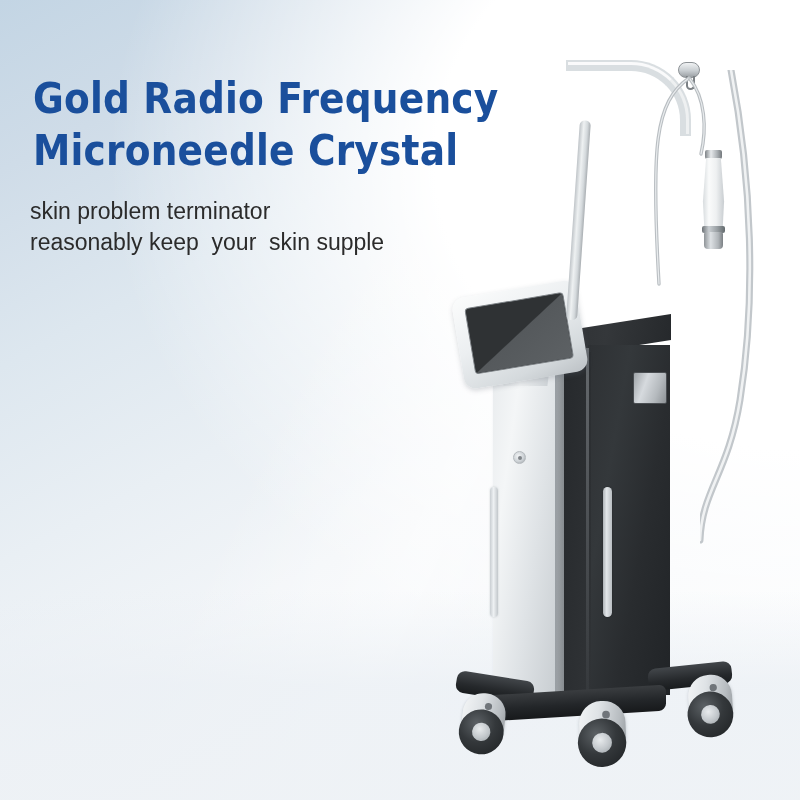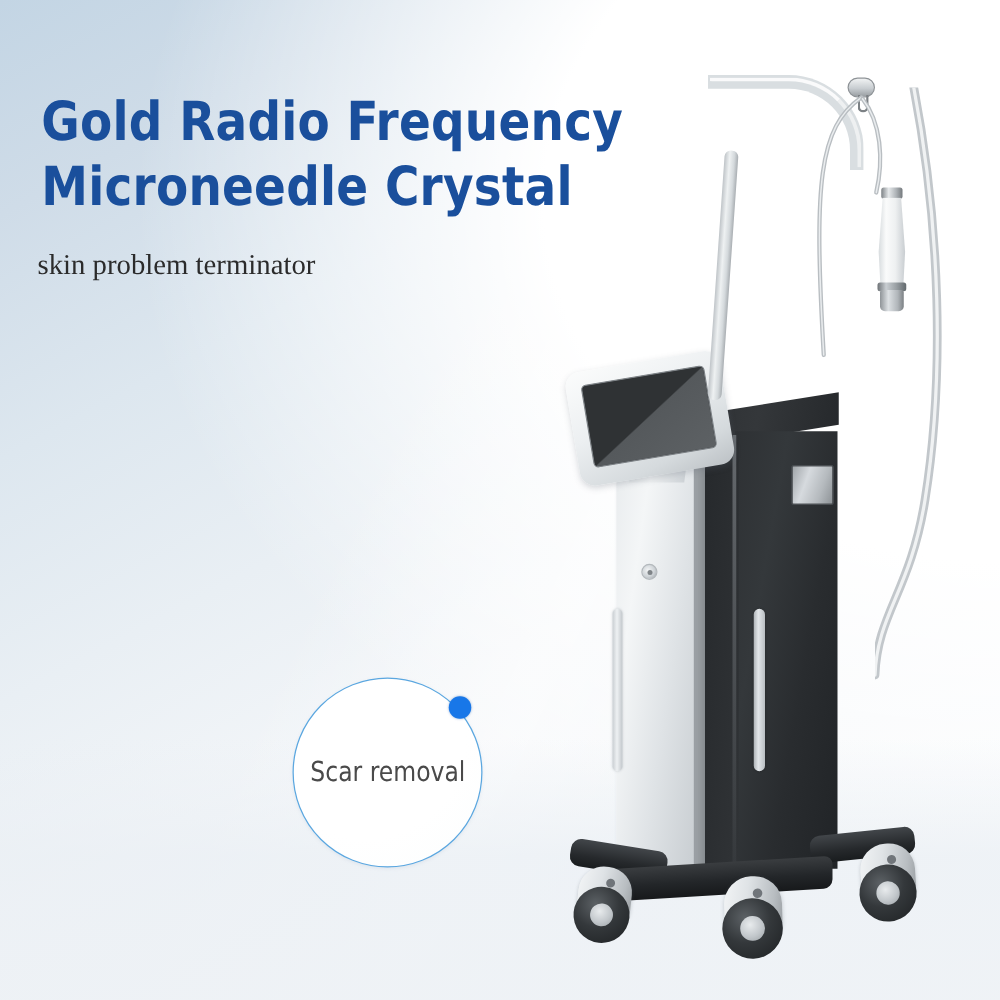--- a/index.html
+++ b/index.html
@@ -64,21 +64,21 @@
     transform: scaleX(0.97);
     transform-origin: left center;
   }
   .subhead {
     position: absolute;
     left: 30px;
     top: 196px;
     width: 540px;
   }
   .subhead .sline {
-    font-family: Liberation Serif, serif;
+    font-family: Liberation Sans, sans-serif;
     font-weight: normal;
     font-size: 23px;
     line-height: 31px;
     color: #2b2b2b;
     white-space: pre;
   }
 
   
   .bubble {
     position: absolute;
@@ -396,29 +396,26 @@
   <div class="bg-sheen"></div>
   <div class="bg-floor"></div>
 
   <div class="headline">
     <div class="line">Gold Radio Frequency</div>
     <div class="line">Microneedle Crystal</div>
   </div>
 
   <div class="subhead">
     <div class="sline">skin problem terminator</div>
+    <div class="sline">reasonably keep  your  skin supple</div>
   </div>
 
 
 
 
-  <div class="bubble" id="bub3">
-    <span class="blabel" style="font-size:22px;">Scar removal</span>
-    <span class="dot"></span>
-  </div>
 
   <div class="machine">
 
     <div class="body-black-top"></div>
     <div class="body-black"></div>
     <div class="body-black-front"></div>
     <div class="body-edge-hl"></div>
     <div class="body-port"></div>
     <div class="body-handle-dark"></div>
 

